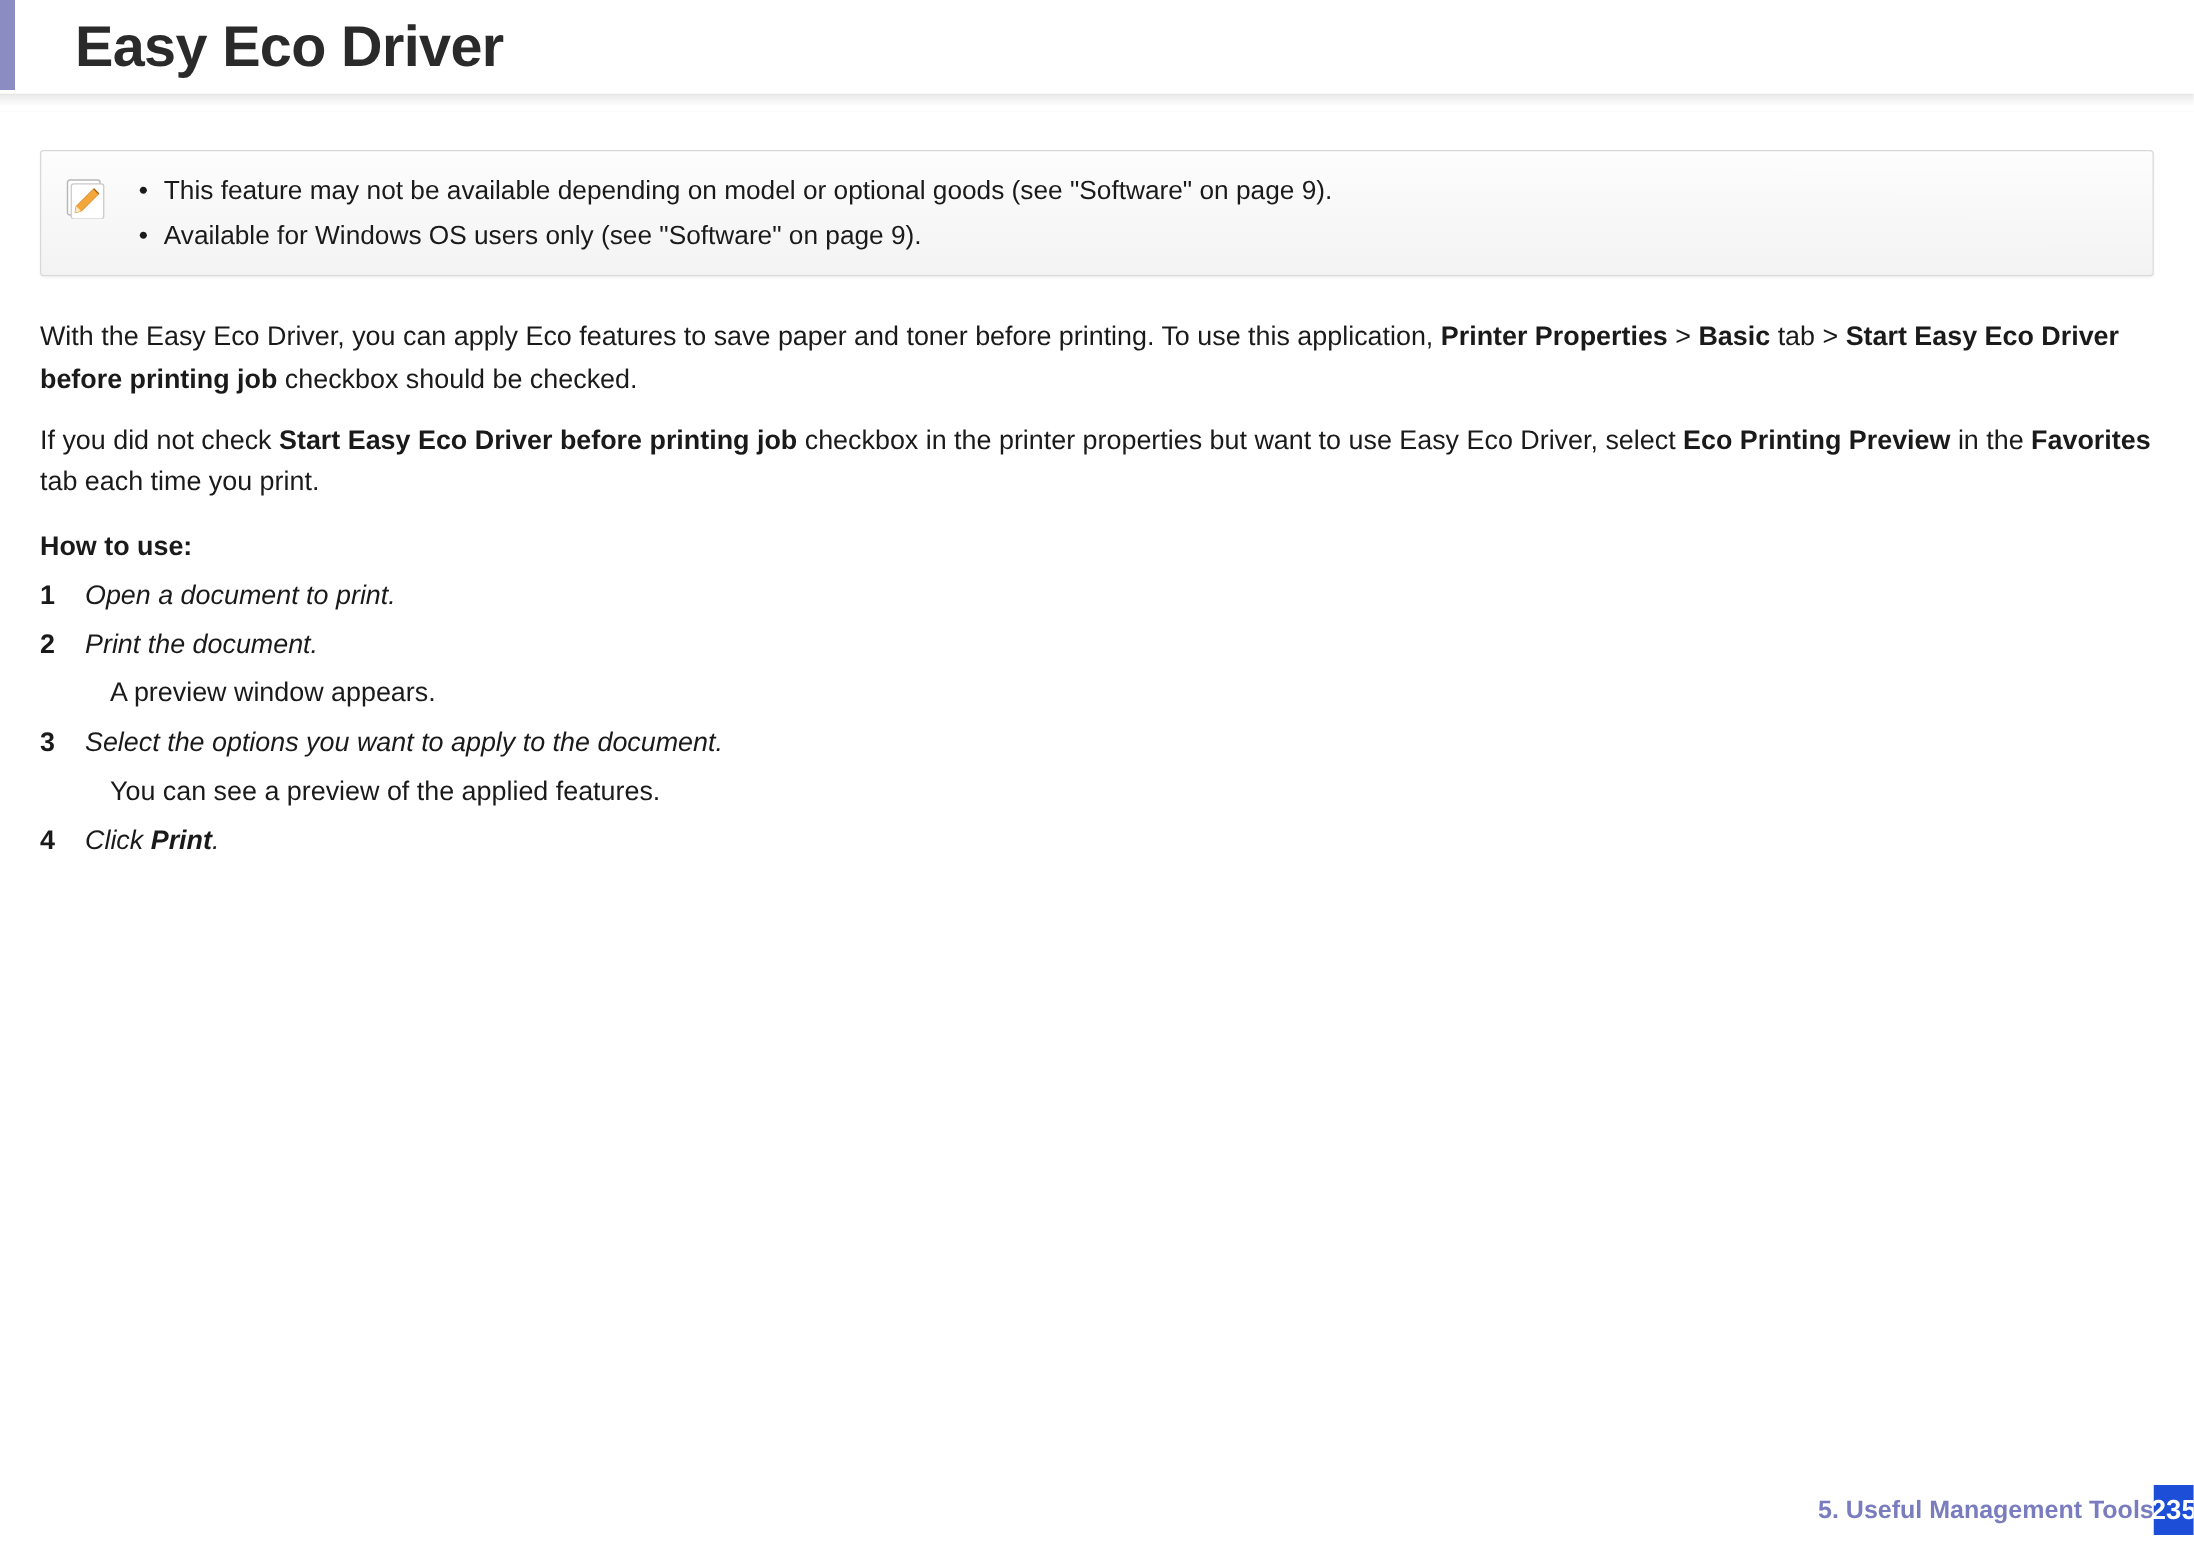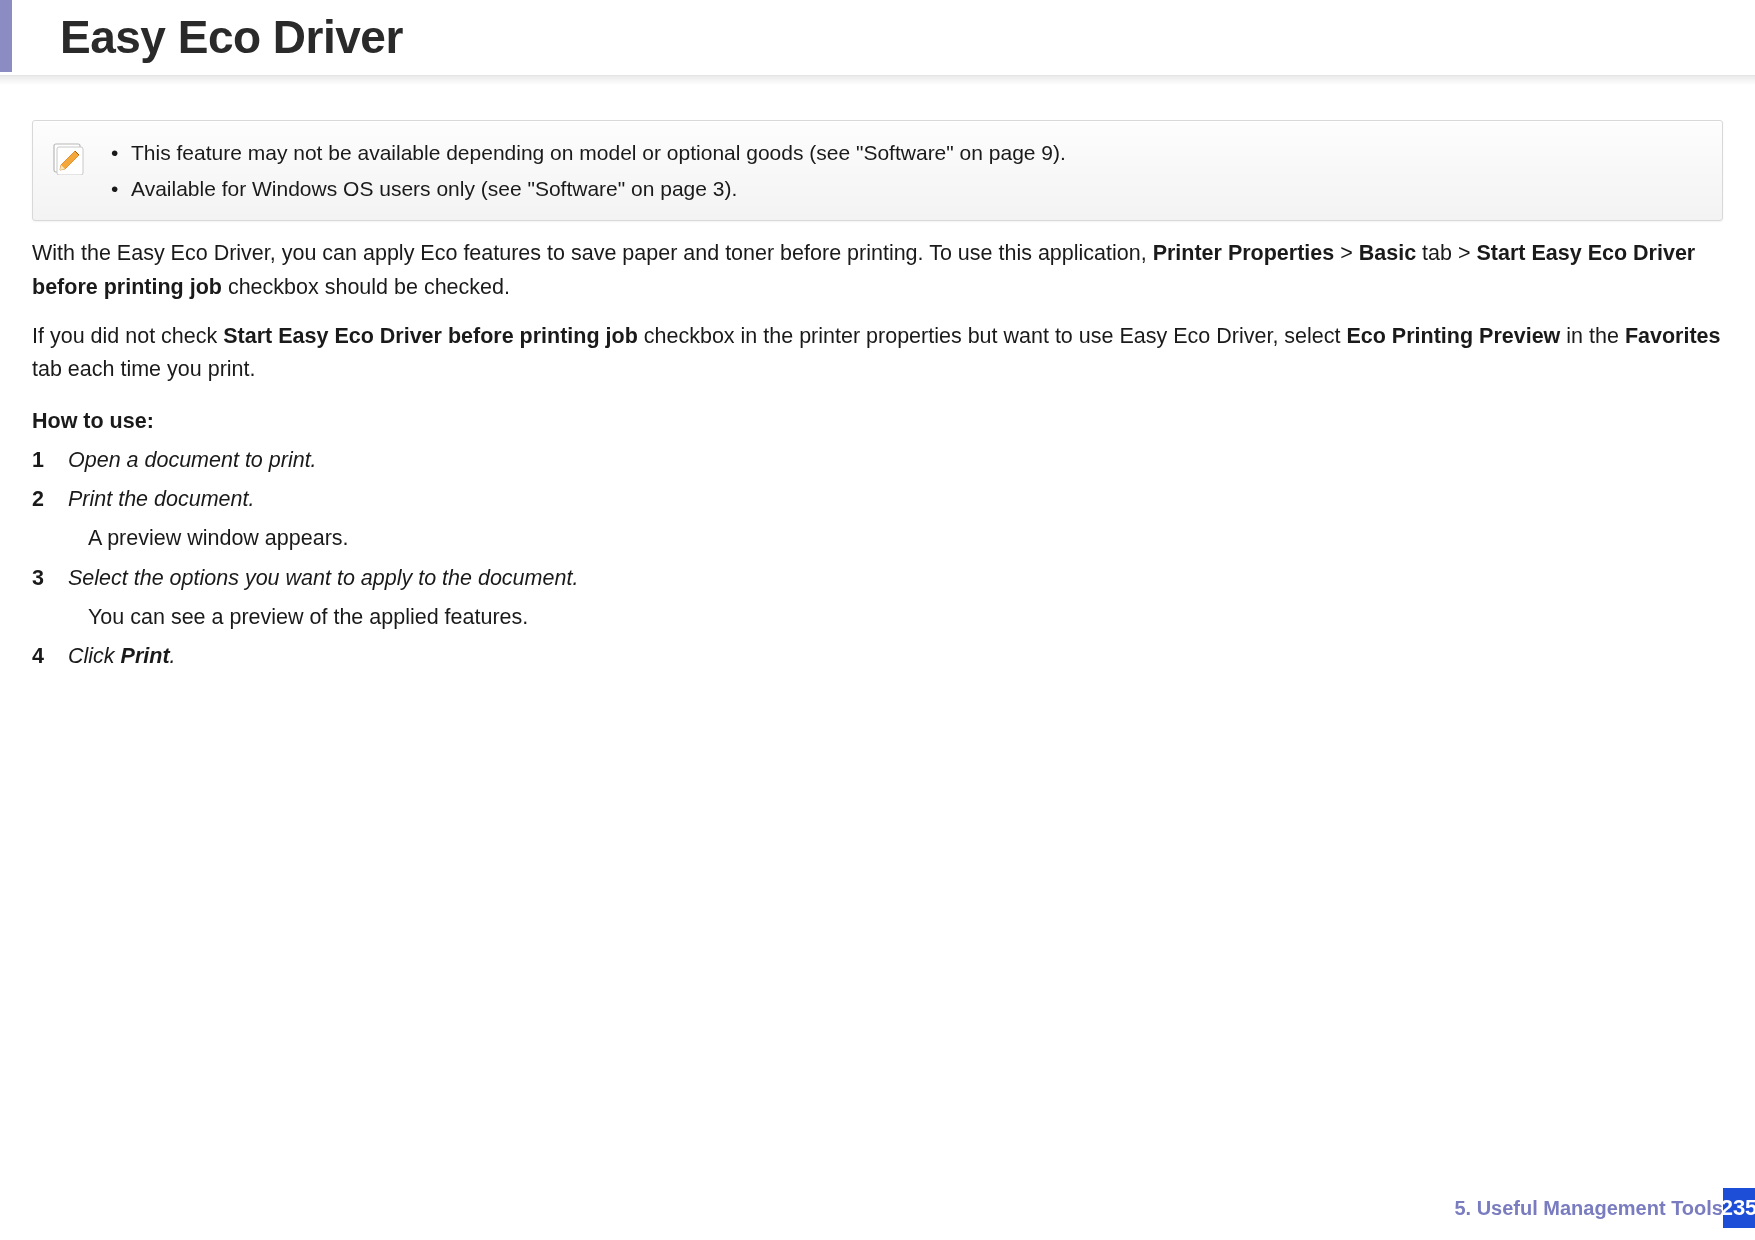--- a/index.html
+++ b/index.html
@@ -37,21 +37,21 @@
     padding: 48px 32px 0 32px;
   }
   .note-box {
     background: linear-gradient(to bottom, #fdfdfd, #f3f3f3);
     border: 1px solid #d8d8d8;
     border-radius: 3px;
     padding: 14px 18px 14px 18px;
     display: flex;
     align-items: flex-start;
     gap: 22px;
-    margin-bottom: 16px;
+    margin-bottom: 32px;
     box-shadow: inset 0 1px 0 #fff, 0 1px 2px rgba(0,0,0,0.05);
   }
   .note-icon {
     flex: 0 0 36px;
     width: 36px;
     height: 36px;
     margin-top: 4px;
   }
   .note-list {
     list-style: none;
@@ -136,21 +136,21 @@
       <svg viewBox="0 0 36 36" width="36" height="36">
         <rect x="3" y="5" width="26" height="28" rx="2" fill="#ffffff" stroke="#b8b8b8" stroke-width="1.2"></rect>
         <rect x="6" y="8" width="26" height="28" rx="2" fill="#ffffff" stroke="#c8c8c8" stroke-width="1"></rect>
         <path d="M10 26 L24 12 L28 16 L14 30 L9 31 Z" fill="#f4a83a" stroke="#d87f1e" stroke-width="0.8"></path>
         <path d="M24 12 L28 16" stroke="#a05a10" stroke-width="1"></path>
         <path d="M9 31 L10 26 L14 30 Z" fill="#fce9c4"></path>
       </svg>
     </span>
     <ul class="note-list">
       <li>This feature may not be available depending on model or optional goods (see "Software" on page 9).</li>
-      <li>Available for Windows OS users only (see "Software" on page 3).</li>
+      <li>Available for Windows OS users only (see "Software" on page 9).</li>
     </ul>
   </div>
 
   <p class="body-para">
     <span>With the Easy Eco Driver, you can apply Eco features to save paper and toner before printing. To use this application, </span><span class="bold">Printer Properties</span><span> &gt; </span><span class="bold">Basic</span><span> tab &gt; </span><span class="bold">Start Easy Eco Driver before printing job</span><span> checkbox should be checked.</span>
   </p>
 
   <p class="body-para">
     <span>If you did not check </span><span class="bold">Start Easy Eco Driver before printing job</span><span> checkbox in the printer properties but want to use Easy Eco Driver, select </span><span class="bold">Eco Printing Preview</span><span> in the </span><span class="bold">Favorites</span><span> tab each time you print.</span>
   </p>

